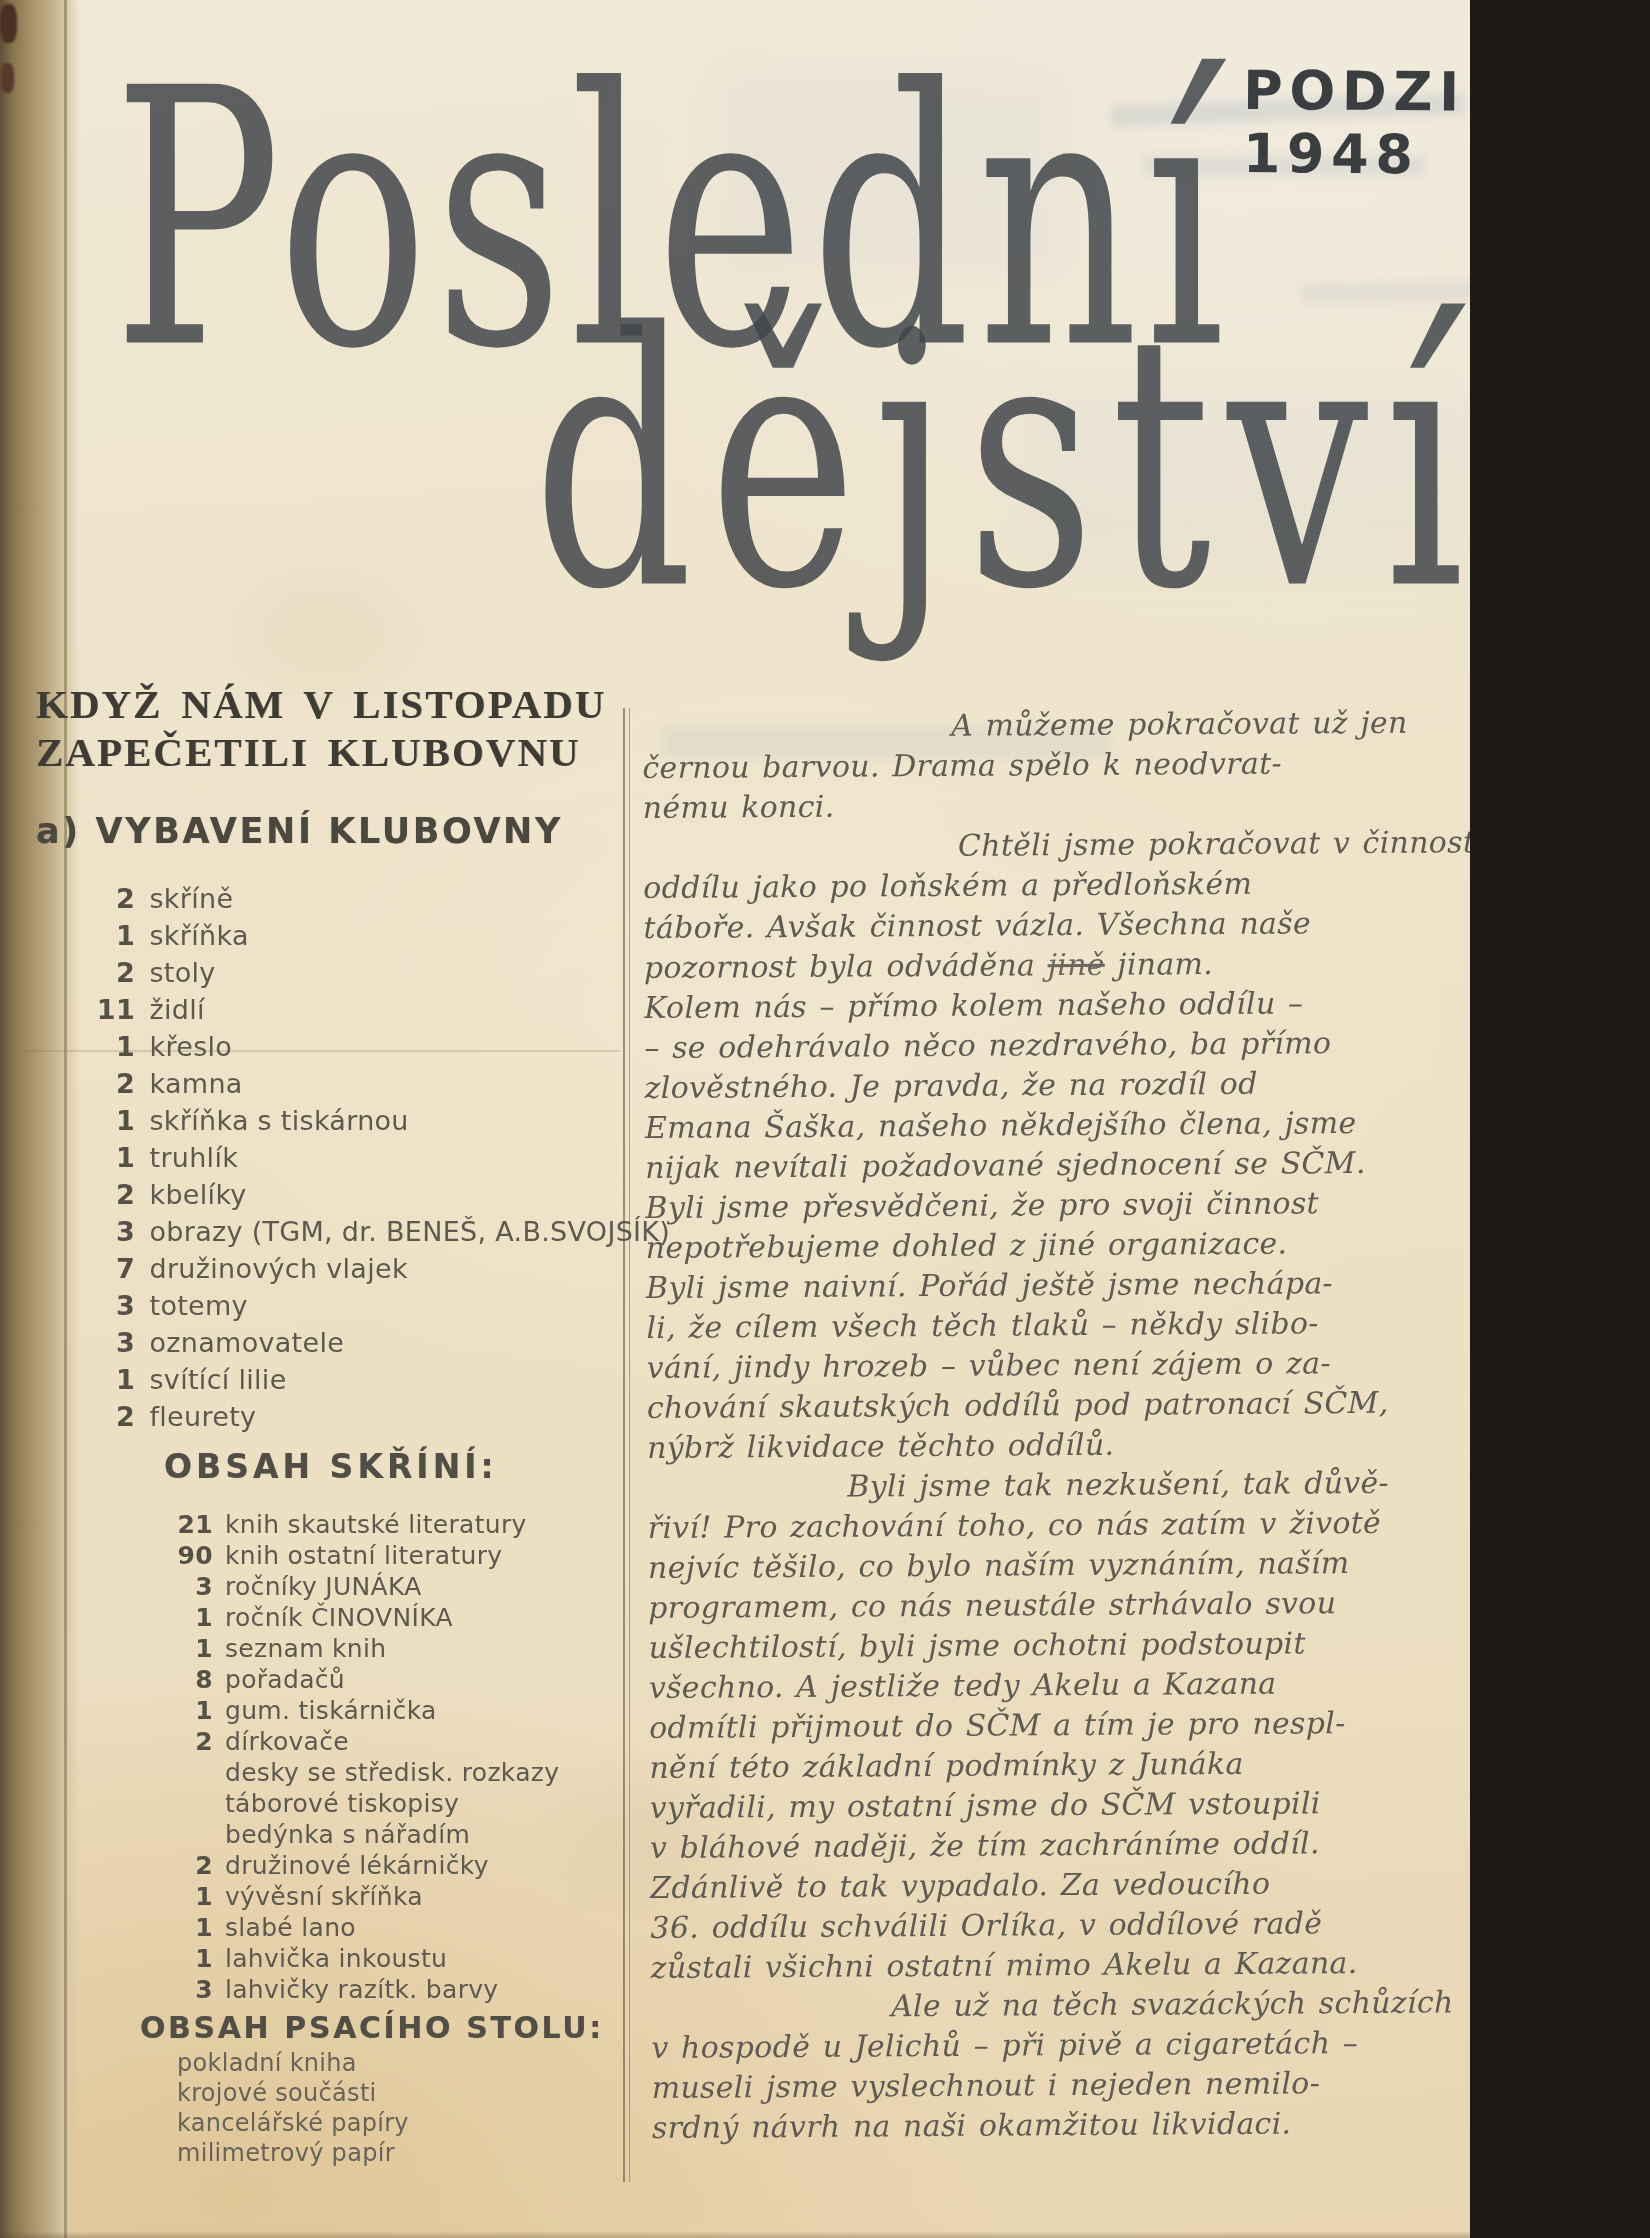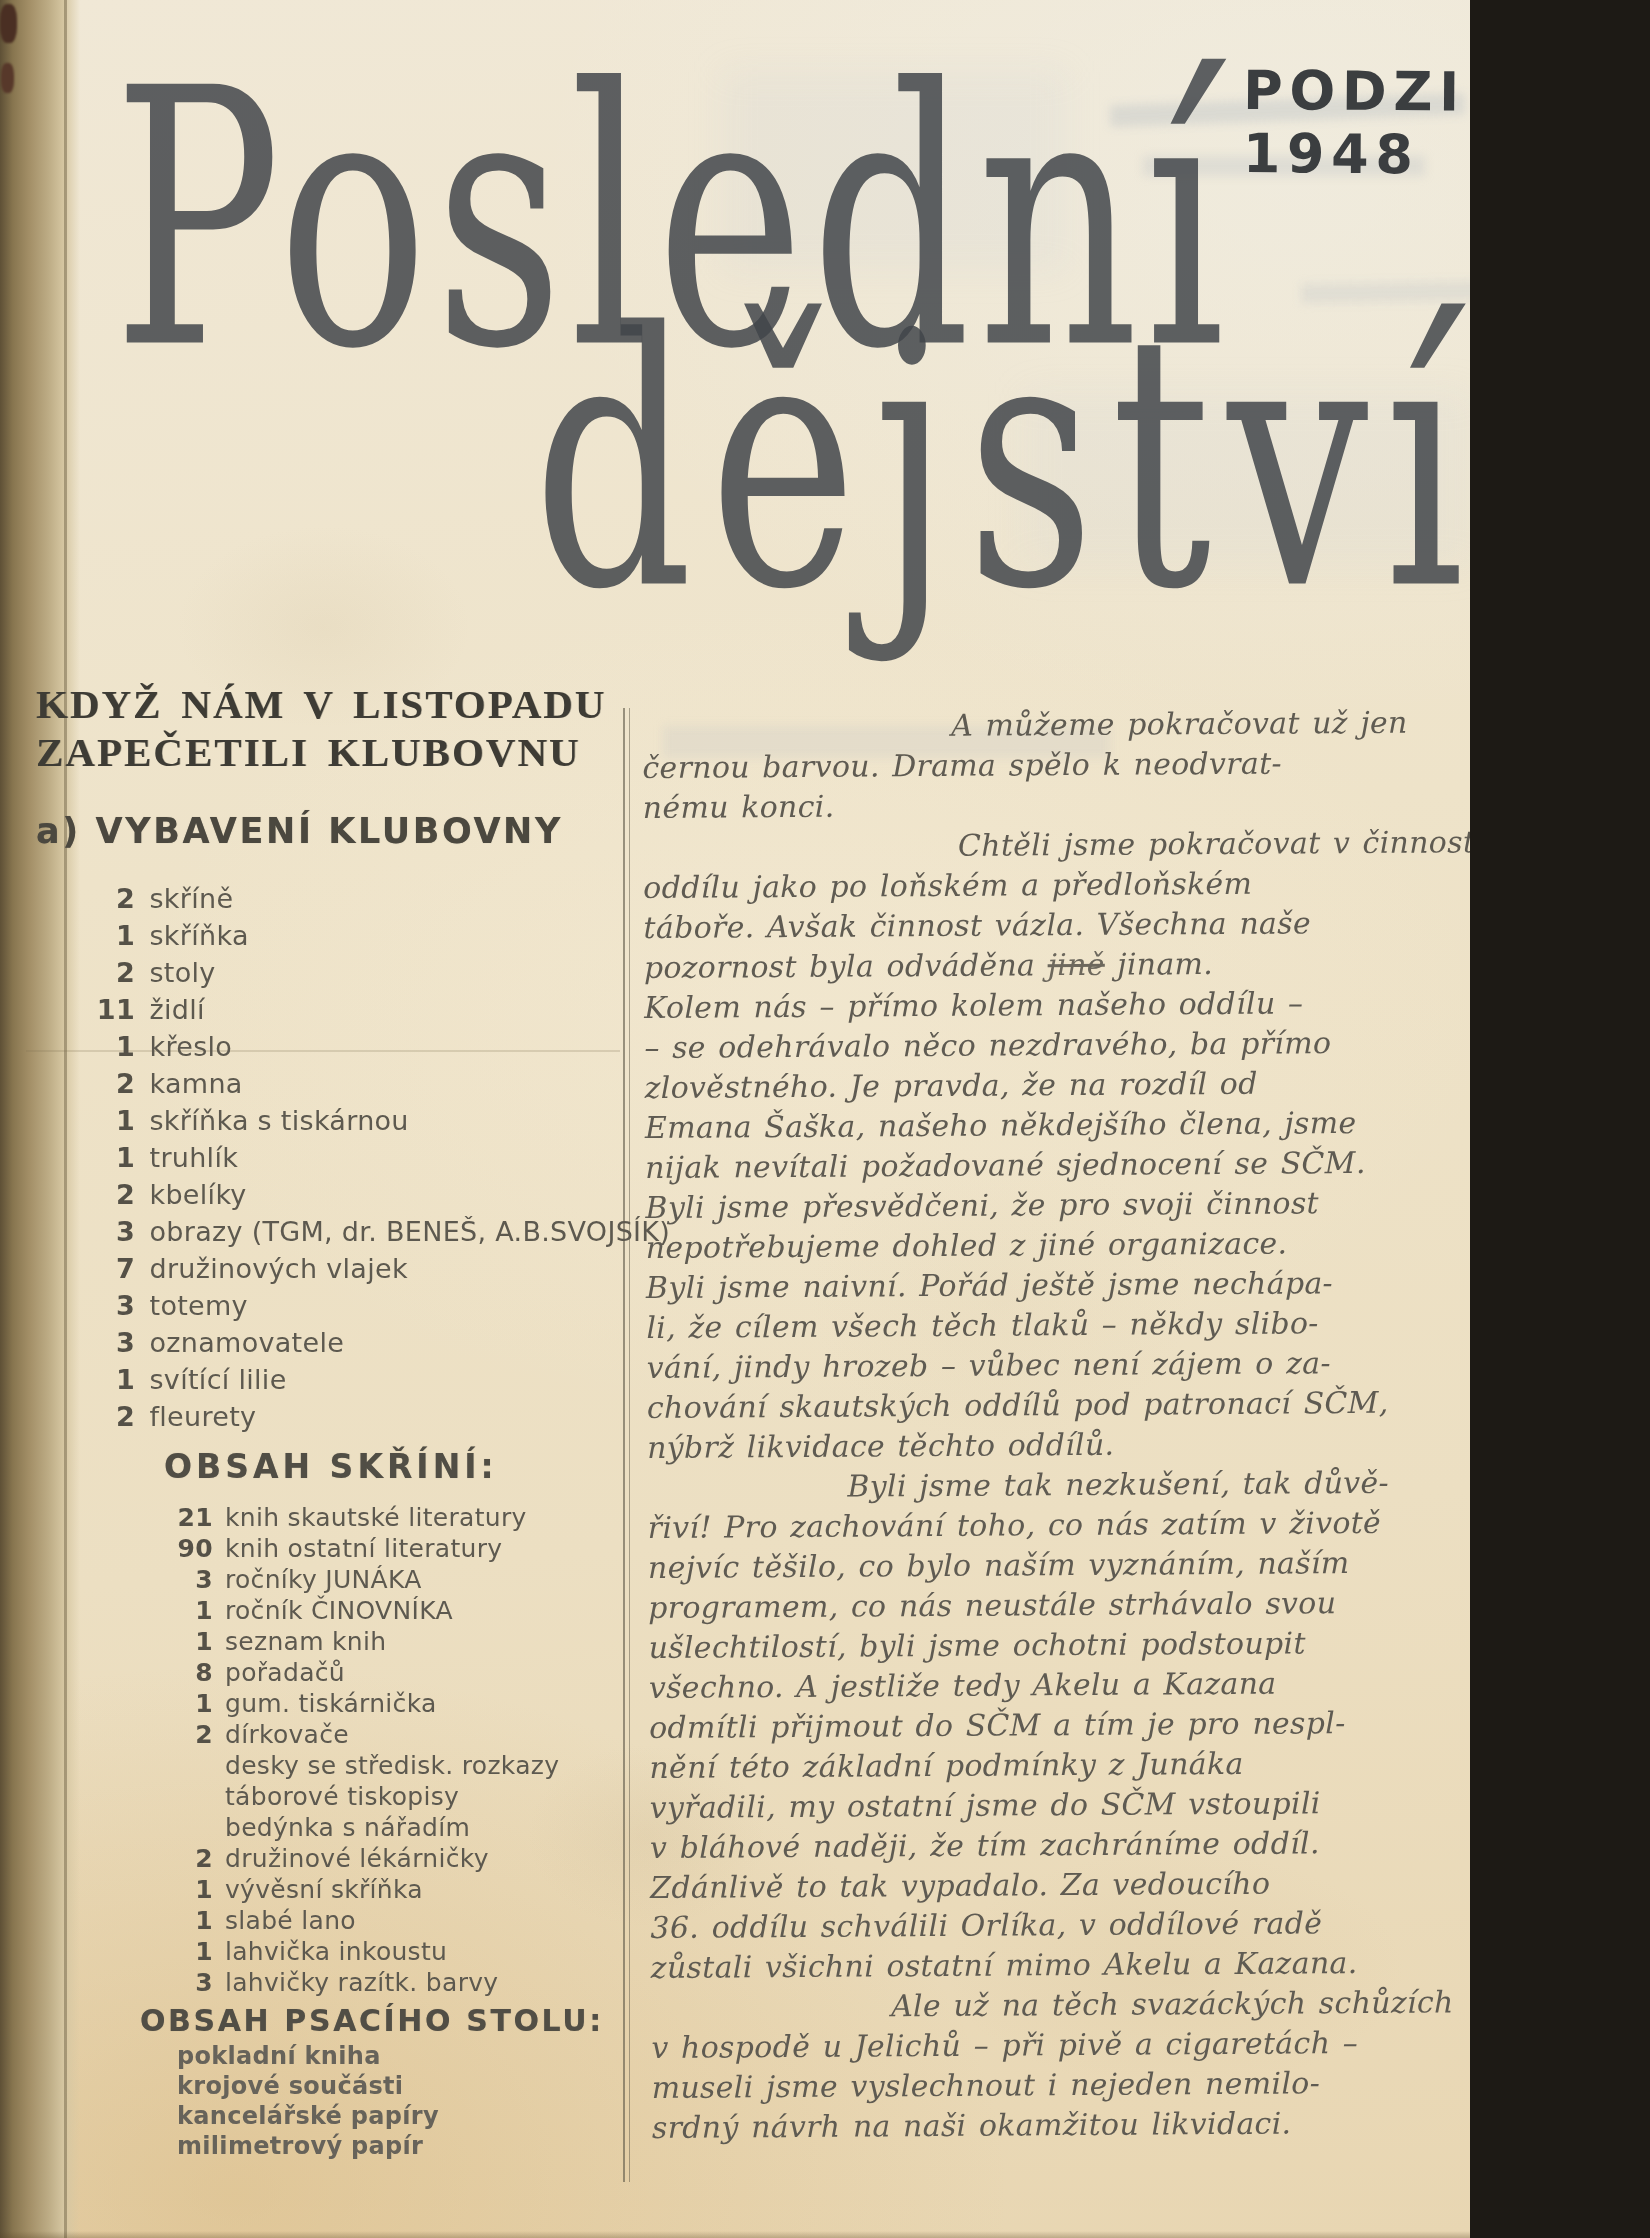--- a/index.html
+++ b/index.html
@@ -72,24 +72,24 @@
     font-size:35px;letter-spacing:2.6px;color:#4b483f;white-space:nowrap;
     text-shadow:0 0 0.7px rgba(75,72,63,.5);}
   .inv-list{margin-top:32px;font-size:27px;color:#5d594f;letter-spacing:0.3px;}
   .inv-row{display:flex;height:37px;align-items:baseline;white-space:nowrap;}
   .inv-qty{width:99px;text-align:right;padding-right:14.5px;flex:none;font-weight:700;color:#555147;}
   .inv-item{flex:none;}
   .sub-heading{font-family:"DejaVu Sans",sans-serif;font-weight:700;color:#514e45;
     white-space:nowrap;text-shadow:0 0 0.7px rgba(81,78,69,.45);}
   .sub-heading.cab{margin-top:9.2px;margin-left:128px;font-size:33px;letter-spacing:4px;}
   .sub-heading.desk{margin-top:4px;margin-left:104px;font-size:30px;letter-spacing:2.6px;}
-  .inv-list.small{margin-top:17px;font-size:25px;}
+  .inv-list.small{margin-top:24px;font-size:25px;}
   .inv-list.small .inv-row{height:31px;}
   .inv-list.small .inv-qty{width:177px;padding-right:12px;}
-  .desk-list{margin-top:2.6px;margin-left:141px;font-size:24px;line-height:30px;color:#67635a;letter-spacing:0.3px;font-weight:bold;}
+  .desk-list{margin-top:2.6px;margin-left:141px;font-size:24px;line-height:30px;color:#67635a;letter-spacing:0.3px;}
   .desk-line{white-space:nowrap;}
   
   .right-col{position:absolute;left:642px;top:708px;width:920px;
     font-family:"DejaVu Serif",serif;font-style:italic;
     font-size:30px;line-height:40px;color:#5f5b52;letter-spacing:0.3px;word-spacing:2.6px;
     transform:rotate(-.4deg);transform-origin:left top;}
   .hw-line{white-space:nowrap;height:40px;}
   .hw-para:nth-child(1) .hw-line:first-child{padding-left:309px;}
   .hw-para:nth-child(2) .hw-line:first-child{padding-left:315px;}
   .hw-para:nth-child(3) .hw-line:first-child{padding-left:200px;}

